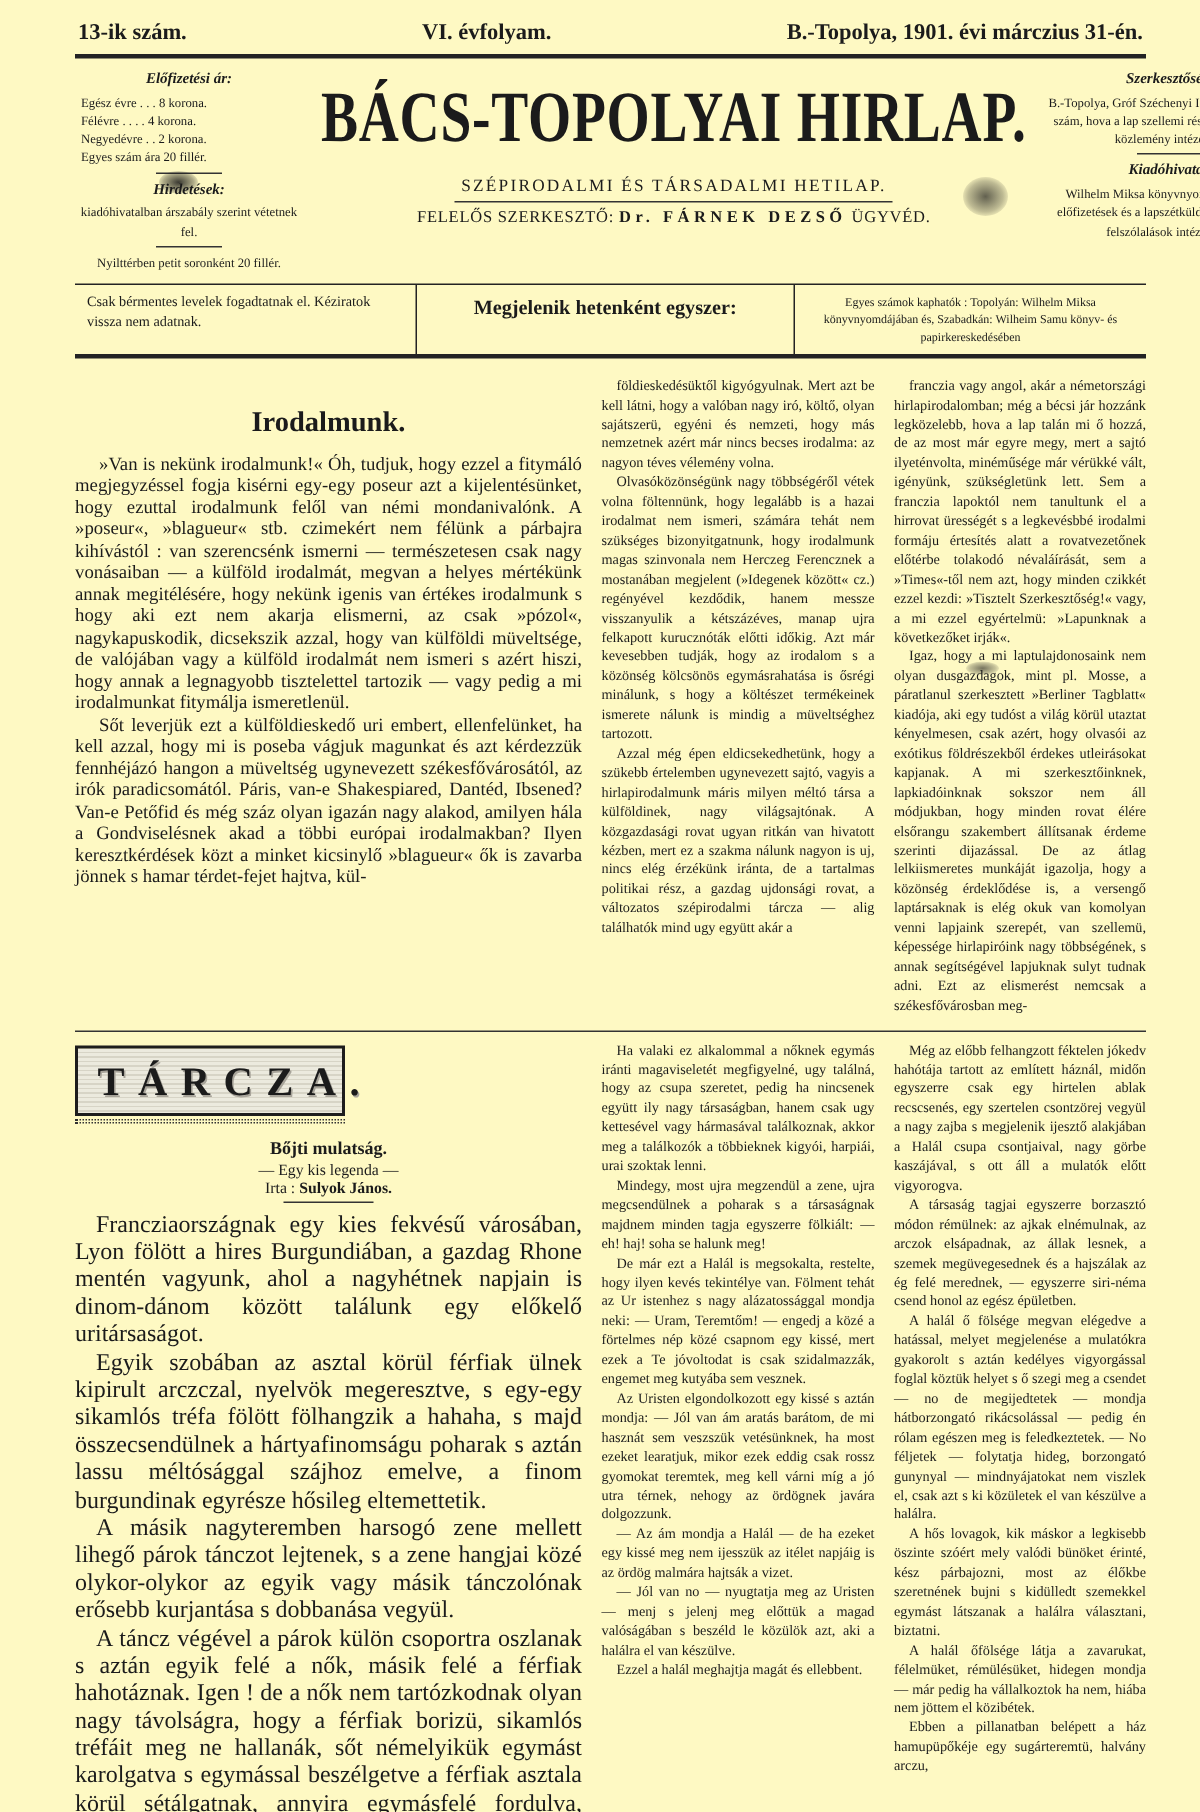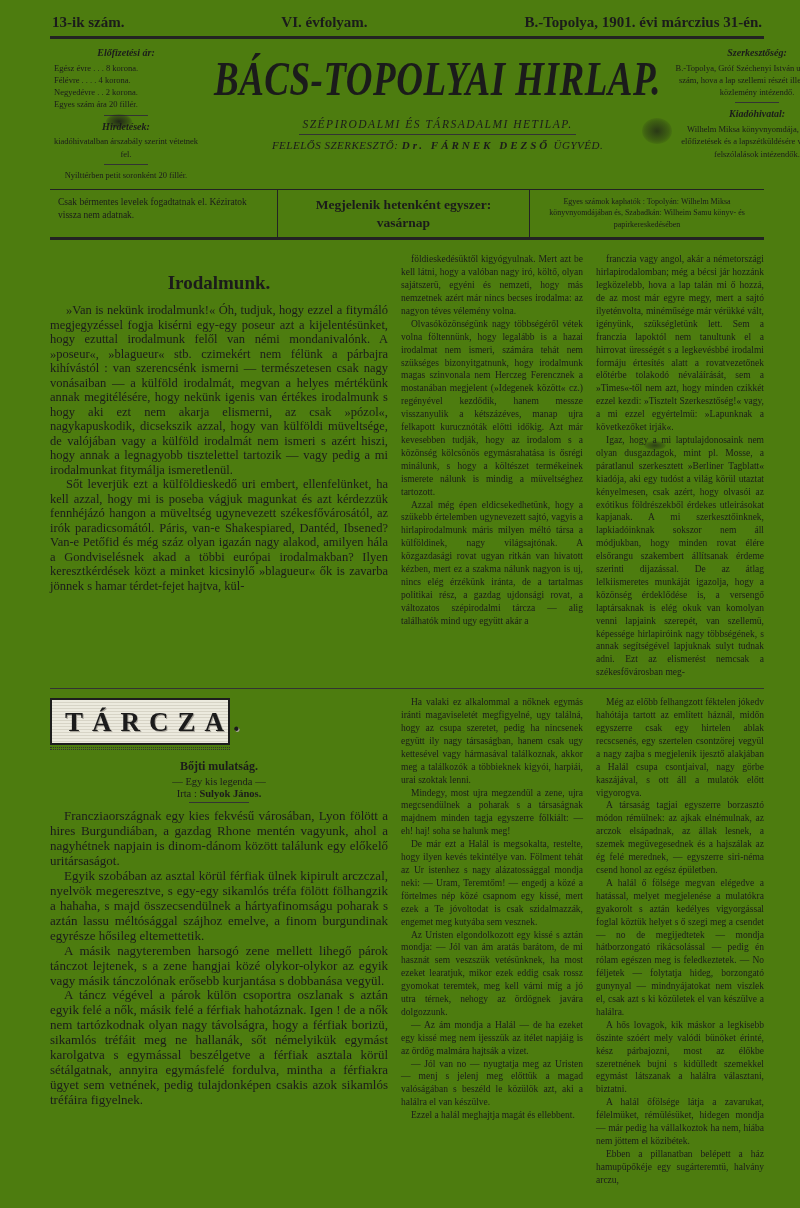--- a/index.html
+++ b/index.html
@@ -1,35 +1,35 @@
 <!DOCTYPE html>
 <html lang="hu"><head>
 <meta charset="utf-8">
 <style>
   html,body{margin:0;padding:0;}
   body{width:800px;height:1208px;overflow:hidden;background:#e8e6df;}
   .page{
     position:relative;width:800px;height:1208px;box-sizing:border-box;
-    background:#4d7c0f;color:#1b1b1b;
+    background:#fef9c3;color:#1b1b1b;
     font-family:"Liberation Serif","DejaVu Serif",serif;
     padding:10px 36px 0 50px;overflow:hidden;
   }
   
   .dateline{display:flex;justify-content:space-between;align-items:baseline;
     font-weight:bold;font-size:15px;padding:4px 2px 5px;}
   .rule-heavy{border-top:3px solid #232323;margin:0 0 6px;}
   
   .masthead{display:grid;grid-template-columns:152px 1fr 168px;column-gap:12px;
     align-items:start;border-bottom:1px solid #232323;padding-bottom:8px;}
   .mast-box{font-size:8.5px;line-height:1.45;}
   .mast-box .bx-h{font-weight:bold;font-size:10px;text-align:center;margin:1px 0;font-style:italic;}
   .mast-box .bx-t{text-align:center;}
   .rates div{text-align:left;padding-left:4px;}
   .mini-rule{width:44px;border-top:1px solid #333;margin:4px auto;}
-  .mast-center{text-align:center;padding-top:4px;font-style:italic;}
+  .mast-center{text-align:center;padding-top:4px;}
   .paper-title{font-size:37px;font-weight:bold;line-height:1;white-space:nowrap;
     transform:scaleY(1.3);transform-origin:top center;margin:6px 0 26px;letter-spacing:0.5px;}
   .paper-sub{font-size:11.5px;letter-spacing:1.5px;margin:2px 0 3px;}
   .sub-rule{width:62%;border-top:1px solid #333;margin:4px auto;}
   .editor-line{font-size:11px;letter-spacing:0.5px;}
   .editor-name{font-weight:bold;letter-spacing:3px;}
   
   .notice{display:grid;grid-template-columns:228px 252px 1fr;border-bottom:3px solid #232323;}
   .notice>div{padding:6px 8px;box-sizing:border-box;}
   .n-left{font-size:9.5px;text-align:left;border-right:1px solid #232323;line-height:1.35;}
@@ -48,21 +48,21 @@
     text-indent:9px;white-space:nowrap;
     background:repeating-linear-gradient(180deg,#eceade 0 2px,#d7d4c6 2px 3px);
     text-shadow:1px 1px 0 #a8a49a;margin:2px 0 2px;}
   .banner-rule{width:180px;height:3px;border-top:1px dotted #333;border-bottom:1px dotted #333;
     box-sizing:border-box;margin:2px 0 6px;}
   .f-title{font-size:12px;font-weight:bold;text-align:center;margin:9px 0 2px;}
   .f-sub{font-size:10.5px;text-align:center;margin:0;}
   .f-byline{font-size:10.5px;text-align:center;margin:1px 0 3px;}
   .f-byline .b-name{font-weight:bold;}
   .f-rule{width:60px;border-top:1px solid #333;margin:2px auto 6px;}
-  .fcolwide p{font-size:13px;line-height:1.15;text-align:justify;text-indent:14px;margin:0;}
+  .fcolwide p{font-size:16px;line-height:1.15;text-align:justify;text-indent:14px;margin:0;}
   
   .smudge{position:absolute;border-radius:50%;
     background:radial-gradient(ellipse at center,rgba(25,25,25,.85) 0%,rgba(25,25,25,.35) 55%,rgba(25,25,25,0) 80%);
     pointer-events:none;}
   .sm1{left:106px;top:114px;width:26px;height:15px;}
   .sm2{left:642px;top:118px;width:30px;height:26px;opacity:.8;}
   .sm3{left:644px;top:441px;width:22px;height:9px;opacity:.7;}
 </style>
 </head>
 <body>
@@ -114,21 +114,20 @@
       <div class="mini-rule"></div>
       <div class="bx-h">Kiadóhivatal:</div>
       <div class="bx-t">Wilhelm Miksa könyvnyomdája, hova az előfizetések és a lapszétküldésére vonatkozó felszólalások intézendők.</div>
     </div>
   </div>
 
   <div class="notice">
     <div class="n-left">Csak bérmentes levelek fogadtatnak el. Kéziratok vissza nem adatnak.</div>
     <div class="n-center">
       <div>Megjelenik hetenként egyszer:</div>
-      <div>vasárnap</div>
     </div>
     <div class="n-right">Egyes számok kaphatók : Topolyán: Wilhelm Miksa könyvnyomdájában és, Szabadkán: Wilheim Samu könyv- és papirkereskedésében</div>
   </div>
 
   <div class="body-top">
     <div class="colwide">
       <div class="article-title">Irodalmunk.</div>
       <p>»Van is nekünk irodalmunk!« Óh, tudjuk, hogy ezzel a fitymáló megjegyzéssel fogja kisérni egy-egy poseur azt a kijelentésünket, hogy ezuttal irodalmunk felől van némi mondanivalónk. A »poseur«, »blagueur« stb. czimekért nem félünk a párbajra kihívástól : van szerencsénk ismerni — természetesen csak nagy vonásaiban — a külföld irodalmát, megvan a helyes mértékünk annak megitélésére, hogy nekünk igenis van értékes irodalmunk s hogy aki ezt nem akarja elismerni, az csak »pózol«, nagykapuskodik, dicsekszik azzal, hogy van külföldi müveltsége, de valójában vagy a külföld irodalmát nem ismeri s azért hiszi, hogy annak a legnagyobb tisztelettel tartozik — vagy pedig a mi irodalmunkat fitymálja ismeretlenül.</p>
       <p>Sőt leverjük ezt a külföldieskedő uri embert, ellenfelünket, ha kell azzal, hogy mi is poseba vágjuk magunkat és azt kérdezzük fennhéjázó hangon a müveltség ugynevezett székesfővárosától, az irók paradicsomától. Páris, van-e Shakespiared, Dantéd, Ibsened? Van-e Petőfid és még száz olyan igazán nagy alakod, amilyen hála a Gondviselésnek akad a többi európai irodalmakban? Ilyen keresztkérdések közt a minket kicsinylő »blagueur« ők is zavarba jönnek s hamar térdet-fejet hajtva, kül-</p>
     </div>

